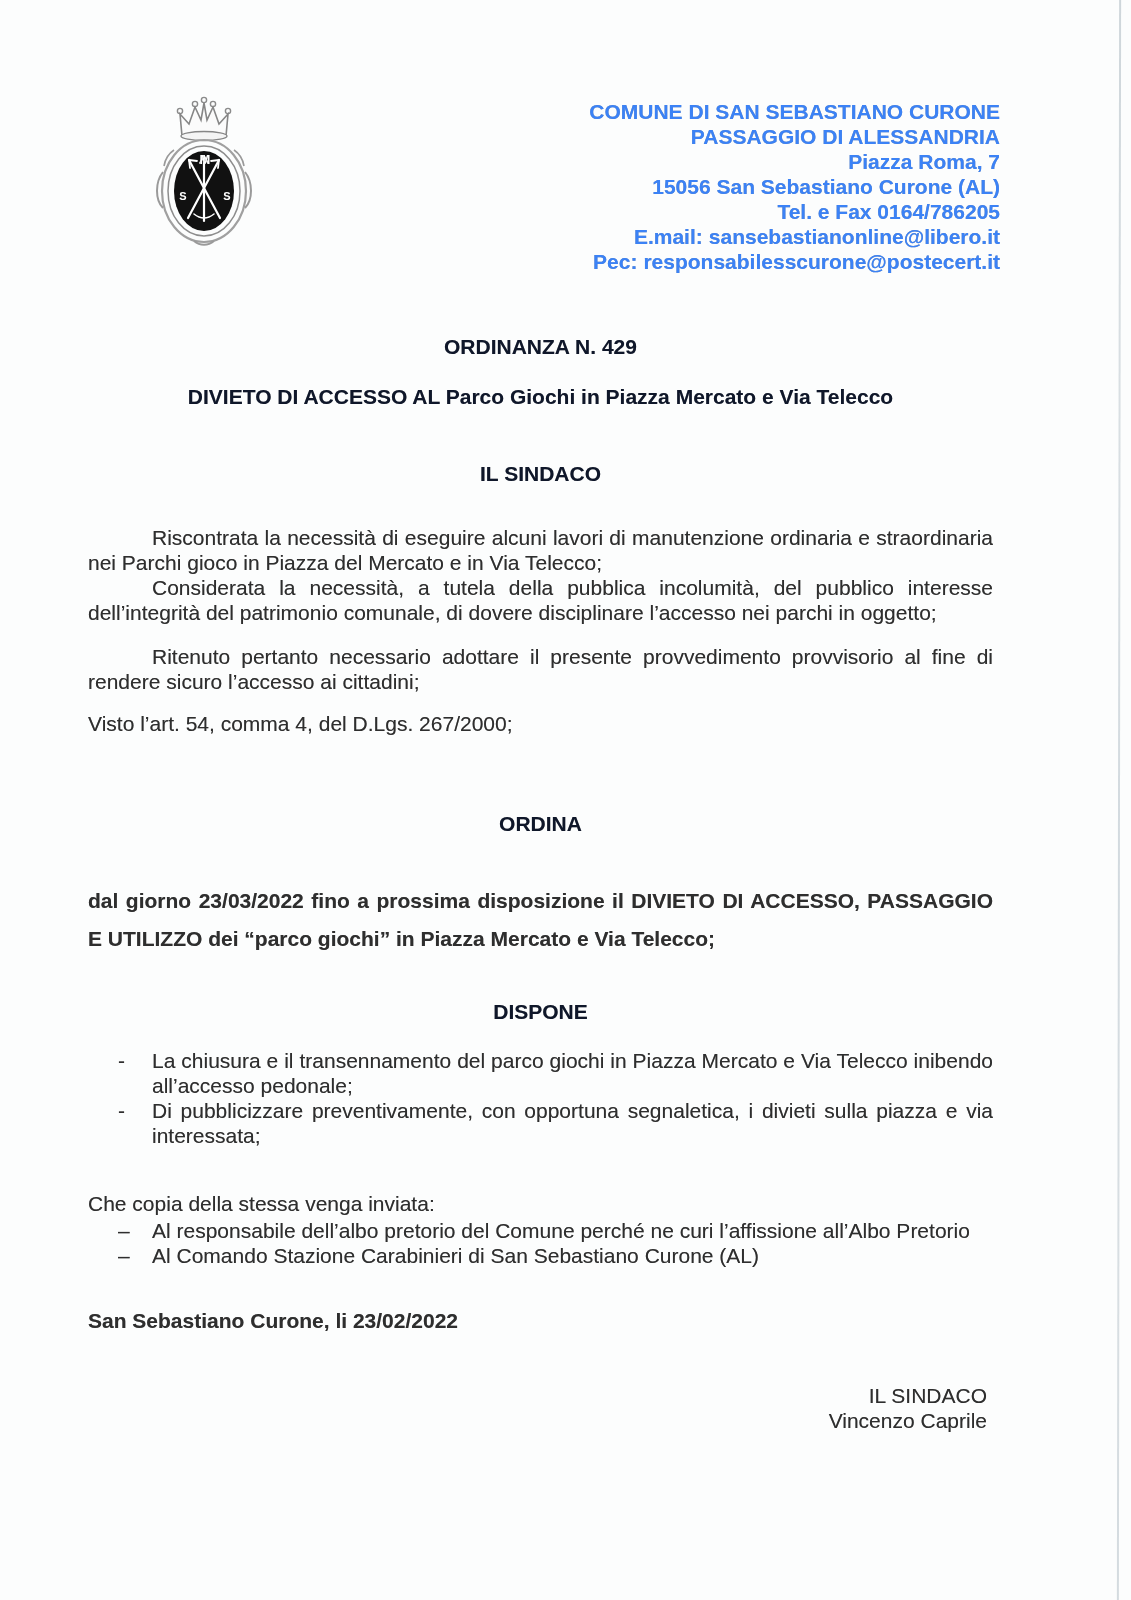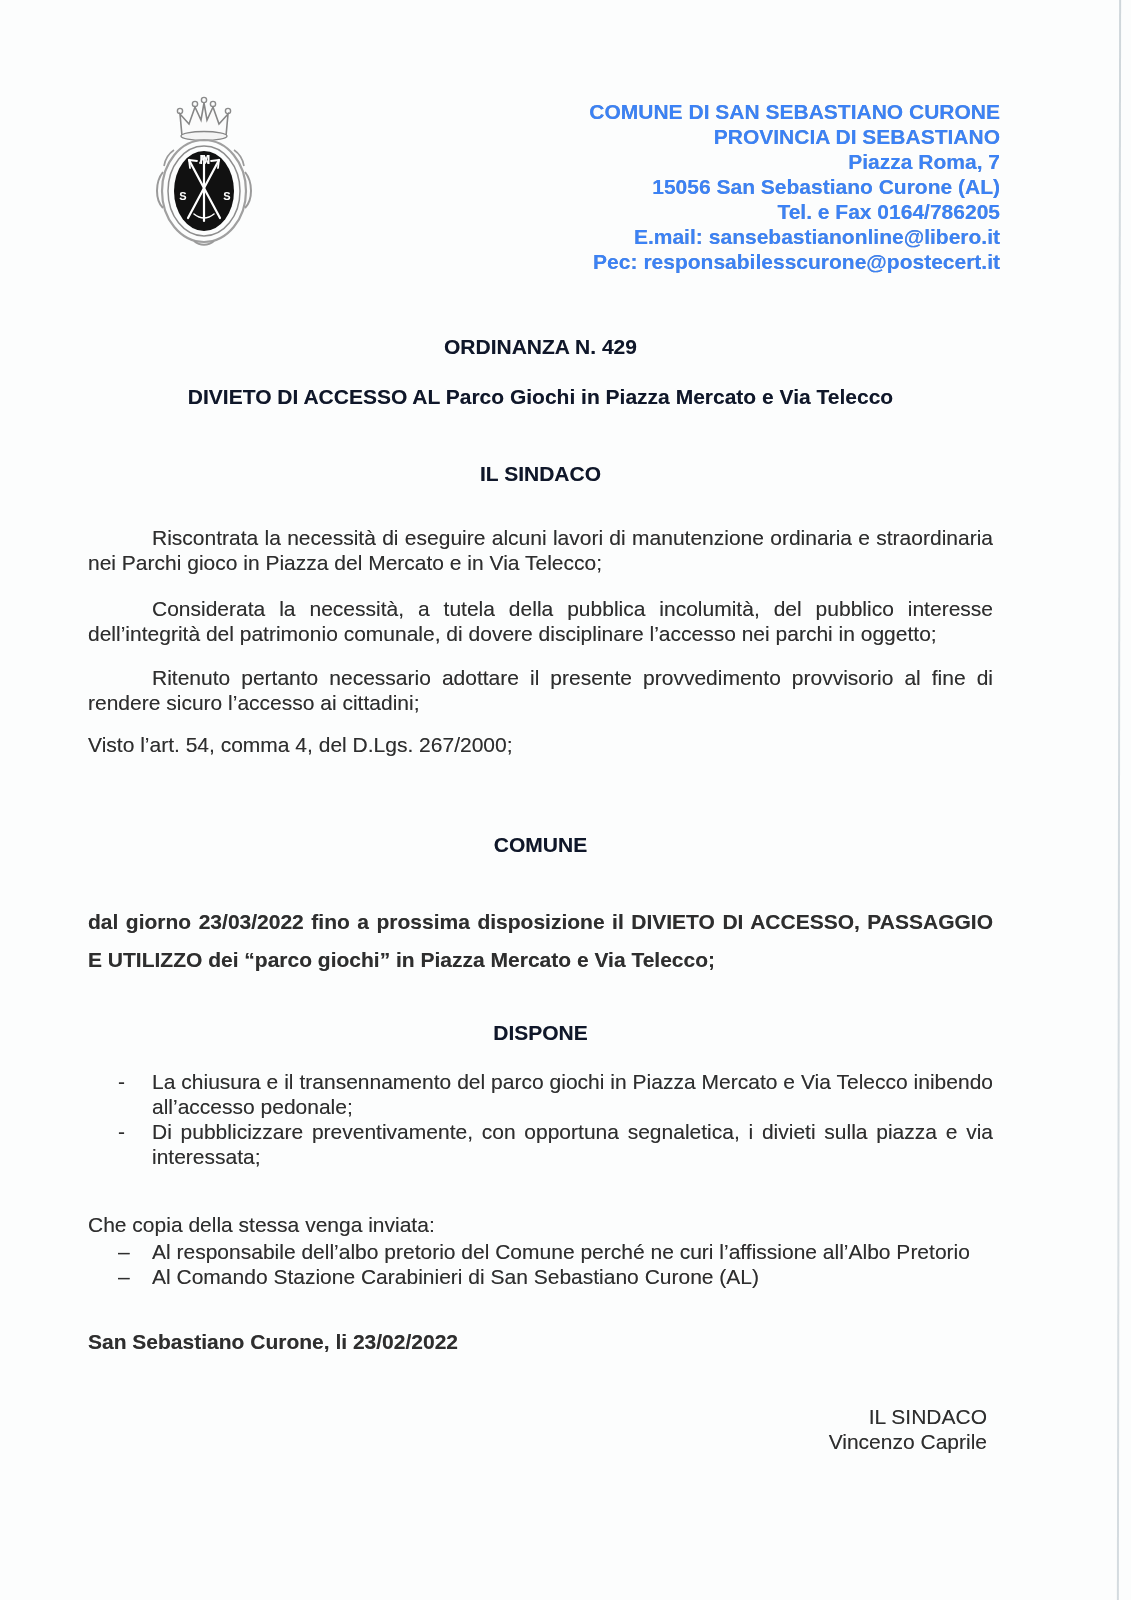--- a/index.html
+++ b/index.html
@@ -61,21 +61,21 @@
     font-weight: bold;
     color: #0f172a;
   }
   #ord-no    { margin-top: 334px; }
   #doc-title { margin-top: 25px; }
   #sindaco   { margin-top: 52px; }
 
   .para { text-align: justify; }
   .indent { text-indent: 64px; }
   #p1 { margin-top: 39px; }
-  #p2 { margin-top: 21px; }
+  #p2 { }
   #p3 { margin-top: 19px; }
   #visto { margin-top: 17px; }
 
   #ordina-h { margin-top: 75px; }
   #ordina-t { margin-top: 46px; line-height: 38px; font-weight: bold; }
   #dispone-h { margin-top: 41px; }
 
   .dashlist { margin-top: 24px; }
   .li { display: flex; padding-left: 30px; }
   .li .marker { width: 34px; flex: 0 0 34px; }
@@ -132,21 +132,21 @@
       <g fill="#ffffff" font-family="Liberation Sans, sans-serif" font-weight="bold" text-anchor="middle">
         <text x="53" y="70" font-size="13">M</text>
         <text x="31" y="106" font-size="11">S</text>
         <text x="75" y="106" font-size="11">S</text>
       </g>
     </svg>
   </div>
 
   <div class="letterhead-text">
     <div>COMUNE DI SAN SEBASTIANO CURONE</div>
-    <div>PROVINCIA DI SEBASTIANO</div>
+    <div>PASSAGGIO DI ALESSANDRIA</div>
     <div>Piazza Roma, 7</div>
     <div>15056 San Sebastiano Curone (AL)</div>
     <div>Tel. e Fax 0164/786205</div>
     <div>
       <span>E.mail:</span><a class="u">sansebastianonline@libero.it</a>
     </div>
     <div>
       <span>Pec:</span><a class="u">responsabilesscurone@postecert.it</a>
     </div>
   </div>
@@ -158,21 +158,21 @@
     <div class="h" id="doc-title">DIVIETO DI ACCESSO AL Parco Giochi in Piazza Mercato e Via Telecco</div>
 
     <div class="h" id="sindaco">IL SINDACO</div>
 
     <p class="para indent" id="p1">Riscontrata la necessità di eseguire alcuni lavori di manutenzione ordinaria e straordinaria nei Parchi gioco in Piazza del Mercato e in Via Telecco;</p>
     <p class="para indent" id="p2">Considerata la necessità, a tutela della pubblica incolumità, del pubblico interesse dell’integrità del patrimonio comunale, di dovere disciplinare l’accesso nei parchi in oggetto;</p>
     <p class="para indent" id="p3">Ritenuto pertanto necessario adottare il presente provvedimento provvisorio al fine di rendere sicuro l’accesso ai cittadini;</p>
 
     <p id="visto">Visto l’art. 54, comma 4, del D.Lgs. 267/2000;</p>
 
-    <div class="h" id="ordina-h">COMUNE</div>
+    <div class="h" id="ordina-h">ORDINA</div>
     <p class="para" id="ordina-t">dal giorno 23/03/2022 fino a prossima disposizione il DIVIETO DI ACCESSO, PASSAGGIO E UTILIZZO dei “parco giochi” in Piazza Mercato e Via Telecco;</p>
 
     <div class="h" id="dispone-h">DISPONE</div>
 
     <div class="dashlist" id="dispone-list">
       <div class="li">
         <span class="marker">-</span>
         <span class="li-text">La chiusura e il transennamento del parco giochi in Piazza Mercato e Via Telecco inibendo all’accesso pedonale;</span>
       </div>
       <div class="li">

